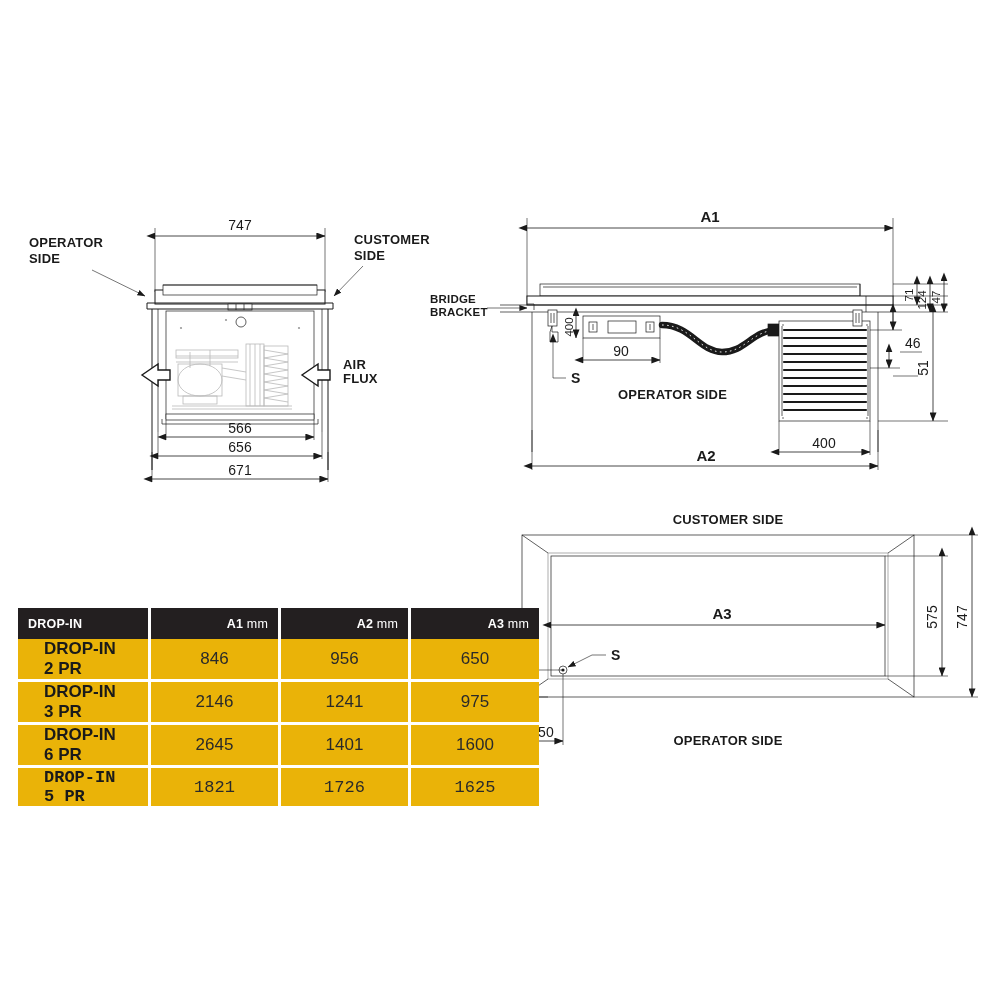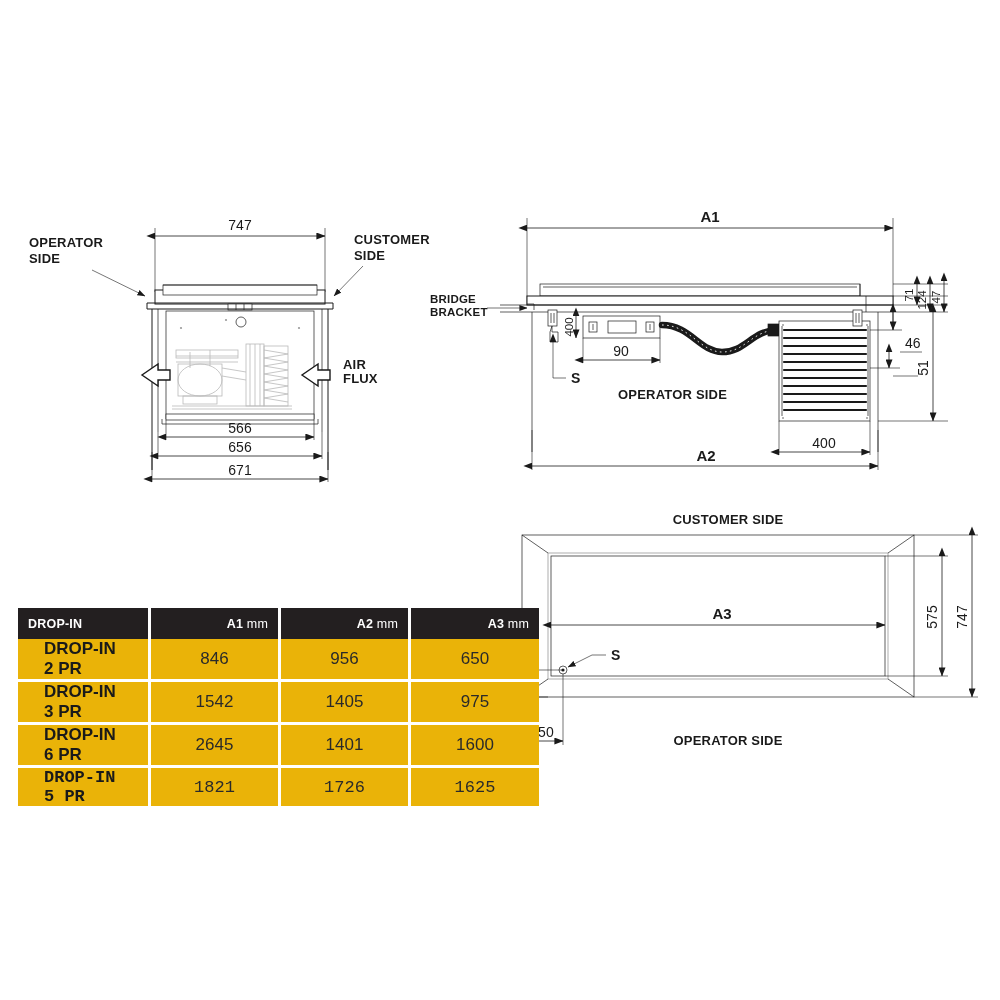--- a/index.html
+++ b/index.html
@@ -468,22 +468,22 @@
     </thead>
     <tbody>
       <tr>
         <td>DROP-IN 2 PR</td>
         <td>846</td>
         <td>956</td>
         <td>650</td>
       </tr>
       <tr>
         <td>DROP-IN 3 PR</td>
-        <td>1542</td>
-        <td>1405</td>
+        <td>2146</td>
+        <td>1241</td>
         <td>975</td>
       </tr>
       <tr>
         <td>DROP-IN 6 PR</td>
         <td>2645</td>
         <td>1401</td>
         <td>1600</td>
       </tr>
       <tr>
         <td>DROP-IN 5 PR</td>

